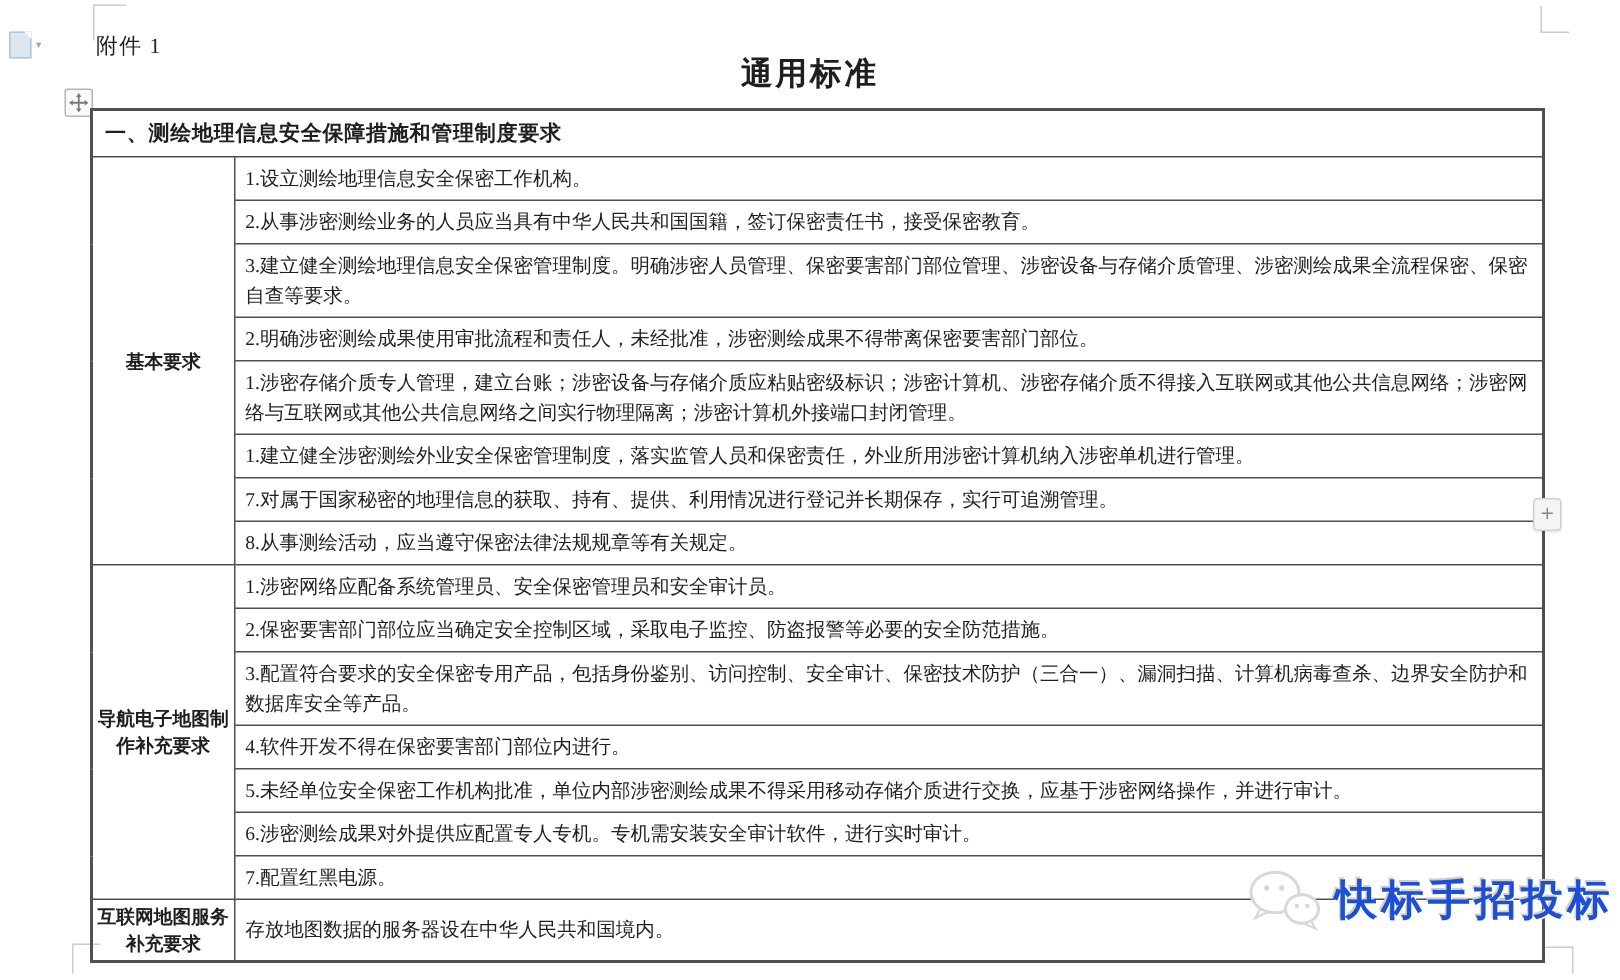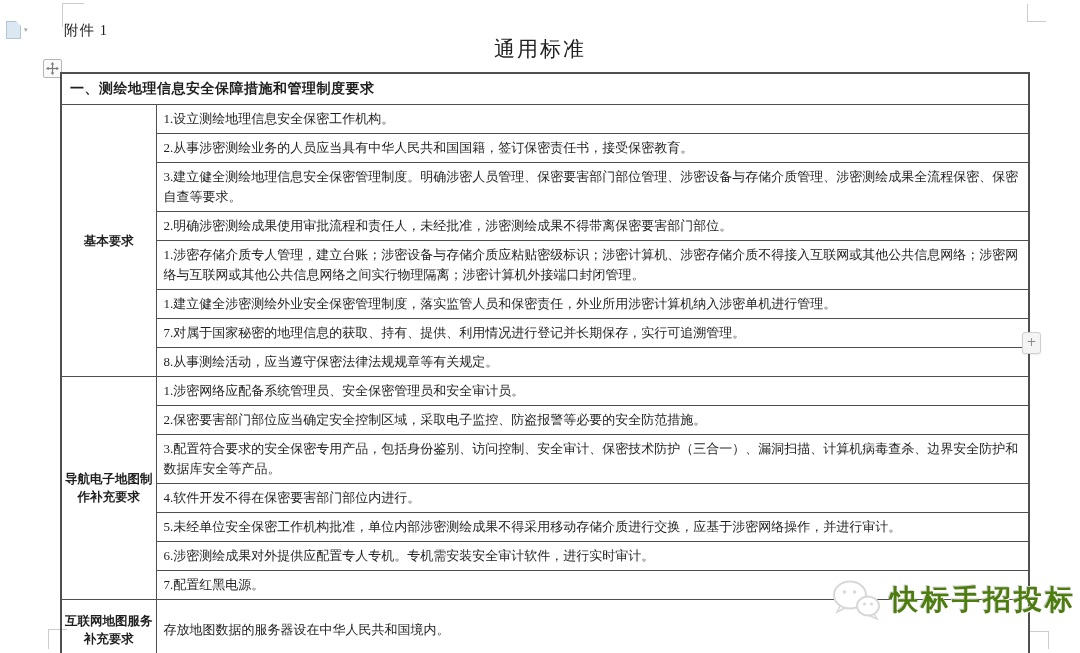--- a/index.html
+++ b/index.html
@@ -21,32 +21,32 @@
   .mark-tl-v{left:62px;top:3px;width:1px;height:24px;background:#cccccc;}
   .mark-tl-h{left:62px;top:3px;width:22px;height:1px;background:#cccccc;}
   .mark-tr-v{left:1027px;top:4px;width:1px;height:18px;background:#cccccc;}
   .mark-tr-h{left:1027px;top:21px;width:19px;height:1px;background:#cccccc;}
   .mark-bl-h{left:48px;top:629px;width:19px;height:1px;background:#cccccc;}
   .mark-bl-v{left:48px;top:629px;width:1px;height:20px;background:#cccccc;}
   .mark-br-h{left:1030px;top:631px;width:19px;height:1px;background:#cccccc;}
   .mark-br-v{left:1048px;top:631px;width:1px;height:18px;background:#cccccc;}
   
   .attachment{position:absolute;left:64px;top:21px;font-size:14.5px;letter-spacing:1px;font-family:Liberation Serif, serif;}
-  .doc-title{position:absolute;left:0;top:35px;width:1080px;text-align:center;font-size:21px;font-weight:normal;letter-spacing:2px;}
+  .doc-title{position:absolute;left:0;top:35px;width:1080px;text-align:center;font-size:21px;font-weight:bold;letter-spacing:2px;}
   
   .tbl-wrap{position:absolute;left:60px;top:72px;width:970px;}
   table.std{border-collapse:collapse;width:100%;table-layout:fixed;}
   table.std{border:2px solid #4f4f4f;}
   table.std td{border:1px solid #4f4f4f;vertical-align:middle;}
   td.hdr{font-weight:bold;font-size:14px;padding:6px 0 6px 8px;letter-spacing:.5px;}
-  td.group-label{width:95px;text-align:center;font-weight:bold;font-size:12.5px;line-height:18px;padding:12px 2px;}
+  td.group-label{width:95px;text-align:center;font-weight:bold;font-size:12.5px;line-height:18px;padding:2px 2px;}
   td.item-cell{font-size:13px;line-height:20px;padding:4px 5px 4px 7px;}
   
   .watermark{position:absolute;left:830px;top:578px;display:flex;align-items:center;gap:8px;pointer-events:none;}
-  .wm-text{font-size:28px;font-weight:bold;letter-spacing:3px;color:#4d7c0f;text-shadow:1px 1px 0 #ffffff,-1px -1px 0 #cfcfcf;font-family:"Liberation Sans","DejaVu Sans",sans-serif;text-align:center;}
+  .wm-text{font-size:28px;font-weight:bold;letter-spacing:3px;color:#1d4ed8;text-shadow:1px 1px 0 #ffffff,-1px -1px 0 #cfcfcf;font-family:"Liberation Sans","DejaVu Sans",sans-serif;text-align:center;}
 </style>
 </head>
 <body>
 
 <div class="mark mark-tl-v"></div>
 <div class="mark mark-tl-h"></div>
 <div class="mark mark-tr-v"></div>
 <div class="mark mark-tr-h"></div>
 <div class="mark mark-bl-h"></div>
 <div class="mark mark-bl-v"></div>

